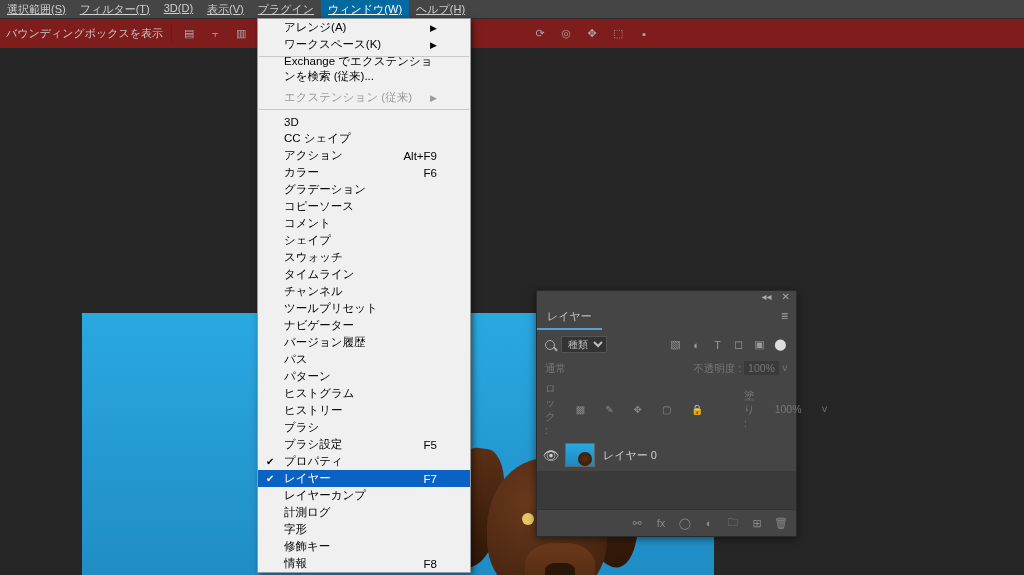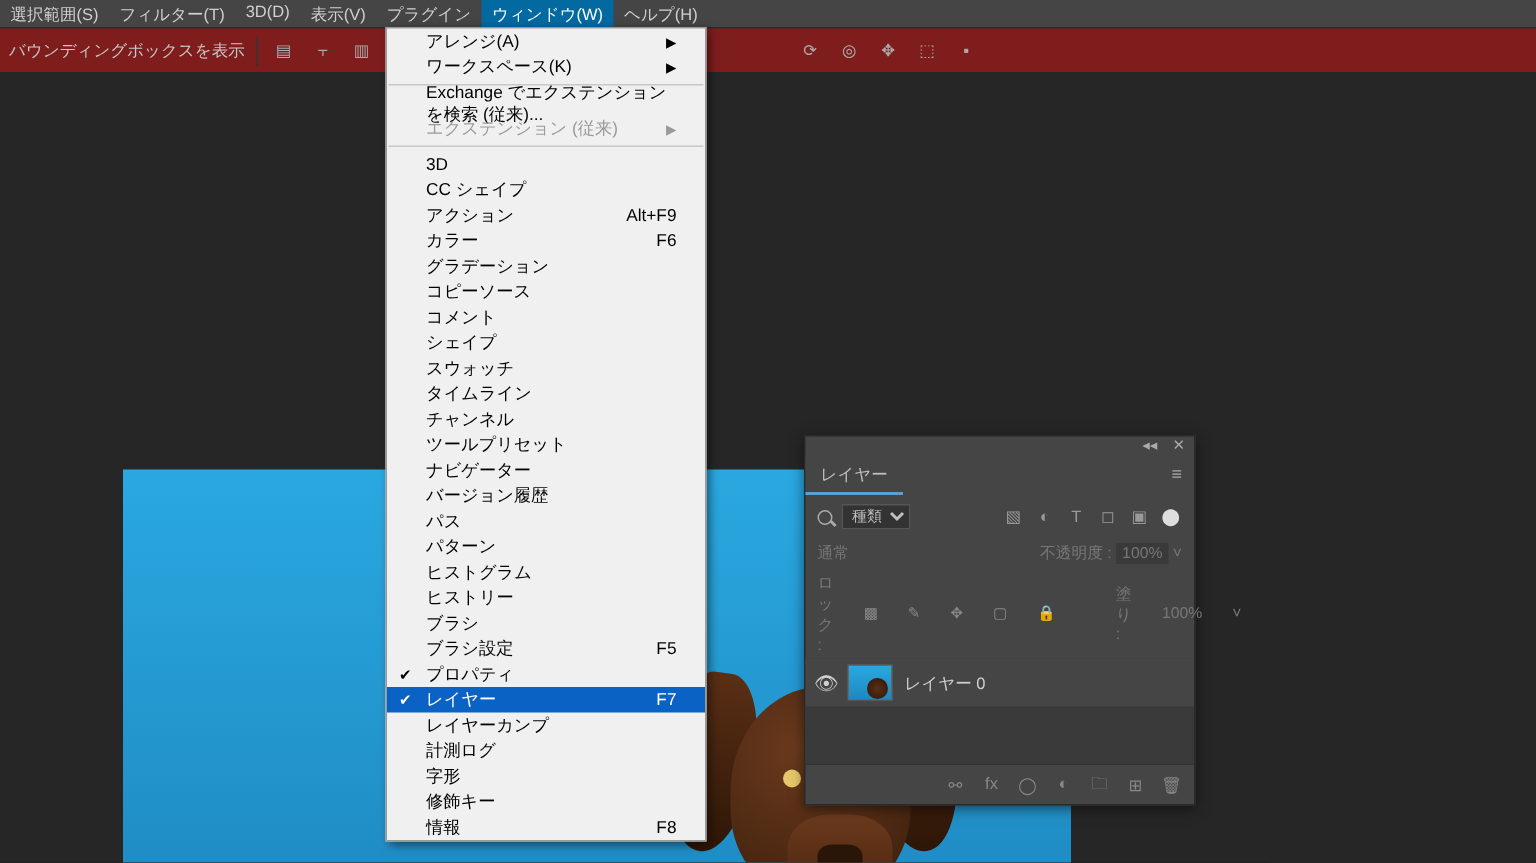--- a/index.html
+++ b/index.html
@@ -1,36 +1,36 @@
 <!DOCTYPE html>
 <html><head>
 <meta charset="utf-8">
 <style>
 * { margin: 0; padding: 0; box-sizing: border-box; font-family: "Meiryo", "Yu Gothic", sans-serif; }
 body { background: #1a1a1a; width: 1024px; height: 575px; overflow: hidden; position: relative; color: #c8c8c8; }
 .menubar { background: #454545; height: 18px; display: flex; font-size: 11px; color: #d0d0d0; padding-left: 0; }
-.menubar .mitem { padding: 2px 7px; cursor: pointer; }
+.menubar .mitem { padding: 2px 7px; cursor: pointer; text-decoration: underline; }
 .menubar .mitem.open { background: #0369a1; color: #fff; }
 .toolbar { background: #7f1d1d; height: 30px; border-top: 1px solid #2a2a2a; display: flex; align-items: center; padding: 0 6px; gap: 8px; font-size: 11px; }
 .toolbar .tl-btn { width: 18px; height: 18px; display: flex; align-items: center; justify-content: center; color: #aaa; }
 .toolbar .sep { width: 1px; height: 20px; background: #333; }
 .canvas-area { position: absolute; top: 48px; left: 0; right: 0; bottom: 0; background: #262626; }
 .artboard { position: absolute; left: 82px; top: 265px; width: 632px; height: 310px; background: linear-gradient(180deg,#2aa8e0 0%, #1e88c0 100%); }
 .dog { position: absolute; left: 390px; top: 115px; width: 230px; height: 260px; }
 .dog .head { width: 120px; height: 140px; background: radial-gradient(circle at 40% 30%, #6b3a1d, #3a1e0c); border-radius: 60% 60% 50% 50%; position: absolute; left: 15px; top: 30px; }
 .dog .ear { width: 55px; height: 120px; background: linear-gradient(180deg,#5a2f15,#2d1607); border-radius: 40% 40% 50% 50%; position: absolute; }
 .dog .ear.l { left: -25px; top: 20px; transform: rotate(8deg); }
 .dog .ear.r { left: 110px; top: 20px; transform: rotate(-8deg); }
 .dog .eye { width: 12px; height: 12px; background: #e6c86a; border-radius: 50%; position: absolute; top: 55px; }
 .dog .eye.l { left: 35px; } .dog .eye.r { left: 90px; }
 .dog .nose { width: 30px; height: 22px; background: #2a1608; border-radius: 40% 40% 60% 60%; position: absolute; top: 105px; left: 58px; }
 .dog .snout { width: 70px; height: 55px; background: linear-gradient(180deg,#6b3a1d,#4a2510); border-radius: 40%; position: absolute; top: 85px; left: 38px; }
 .dropdown { position: absolute; left: 257px; top: 18px; width: 214px; background: #f0f0f0; color: #000; font-size: 11.5px; box-shadow: 2px 2px 6px rgba(0,0,0,0.5); z-index: 100; border: 1px solid #999; }
-.dropdown .ditem { padding: 2px 19px 2px 26px; display: flex; justify-content: space-between; align-items: center; position: relative; height: 17px; }
-.dropdown .ditem.disabled { color: #9a9a9a; }
+.dropdown .ditem { padding: 2px 33px 2px 26px; display: flex; justify-content: space-between; align-items: center; position: relative; height: 17px; }
+.dropdown .ditem.disabled { color: #9a9a9a; margin-top: 12px; }
 .dropdown .ditem.hl { background: #0a63c4; color: #fff; }
 .dropdown .ditem .arrow { font-size: 9px; color: #000; }
 .dropdown .ditem.disabled .arrow { color: #9a9a9a; }
 .dropdown .dsep { height: 1px; background: #c8c8c8; margin: 3px 1px; }
 .dropdown .check { position: absolute; left: 8px; font-size: 10px; }
 .layers-panel { position: absolute; left: 536px; top: 290px; width: 261px; background: #454545; border: 1px solid #2a2a2a; box-shadow: 0 2px 8px rgba(0,0,0,0.5); z-index: 90; }
 .layers-panel .lp-top { height: 14px; display: flex; justify-content: flex-end; gap: 10px; padding: 0 6px; font-size: 10px; color: #aaa; }
 .layers-panel .lp-tabs { display: flex; font-size: 11px; color: #c0c0c0; }
 .layers-panel .lp-tab { padding: 4px 10px; background: #3a3a3a; }
 .layers-panel .lp-tab.active { background: #454545; border-bottom: 2px solid #5a9fd4; }

